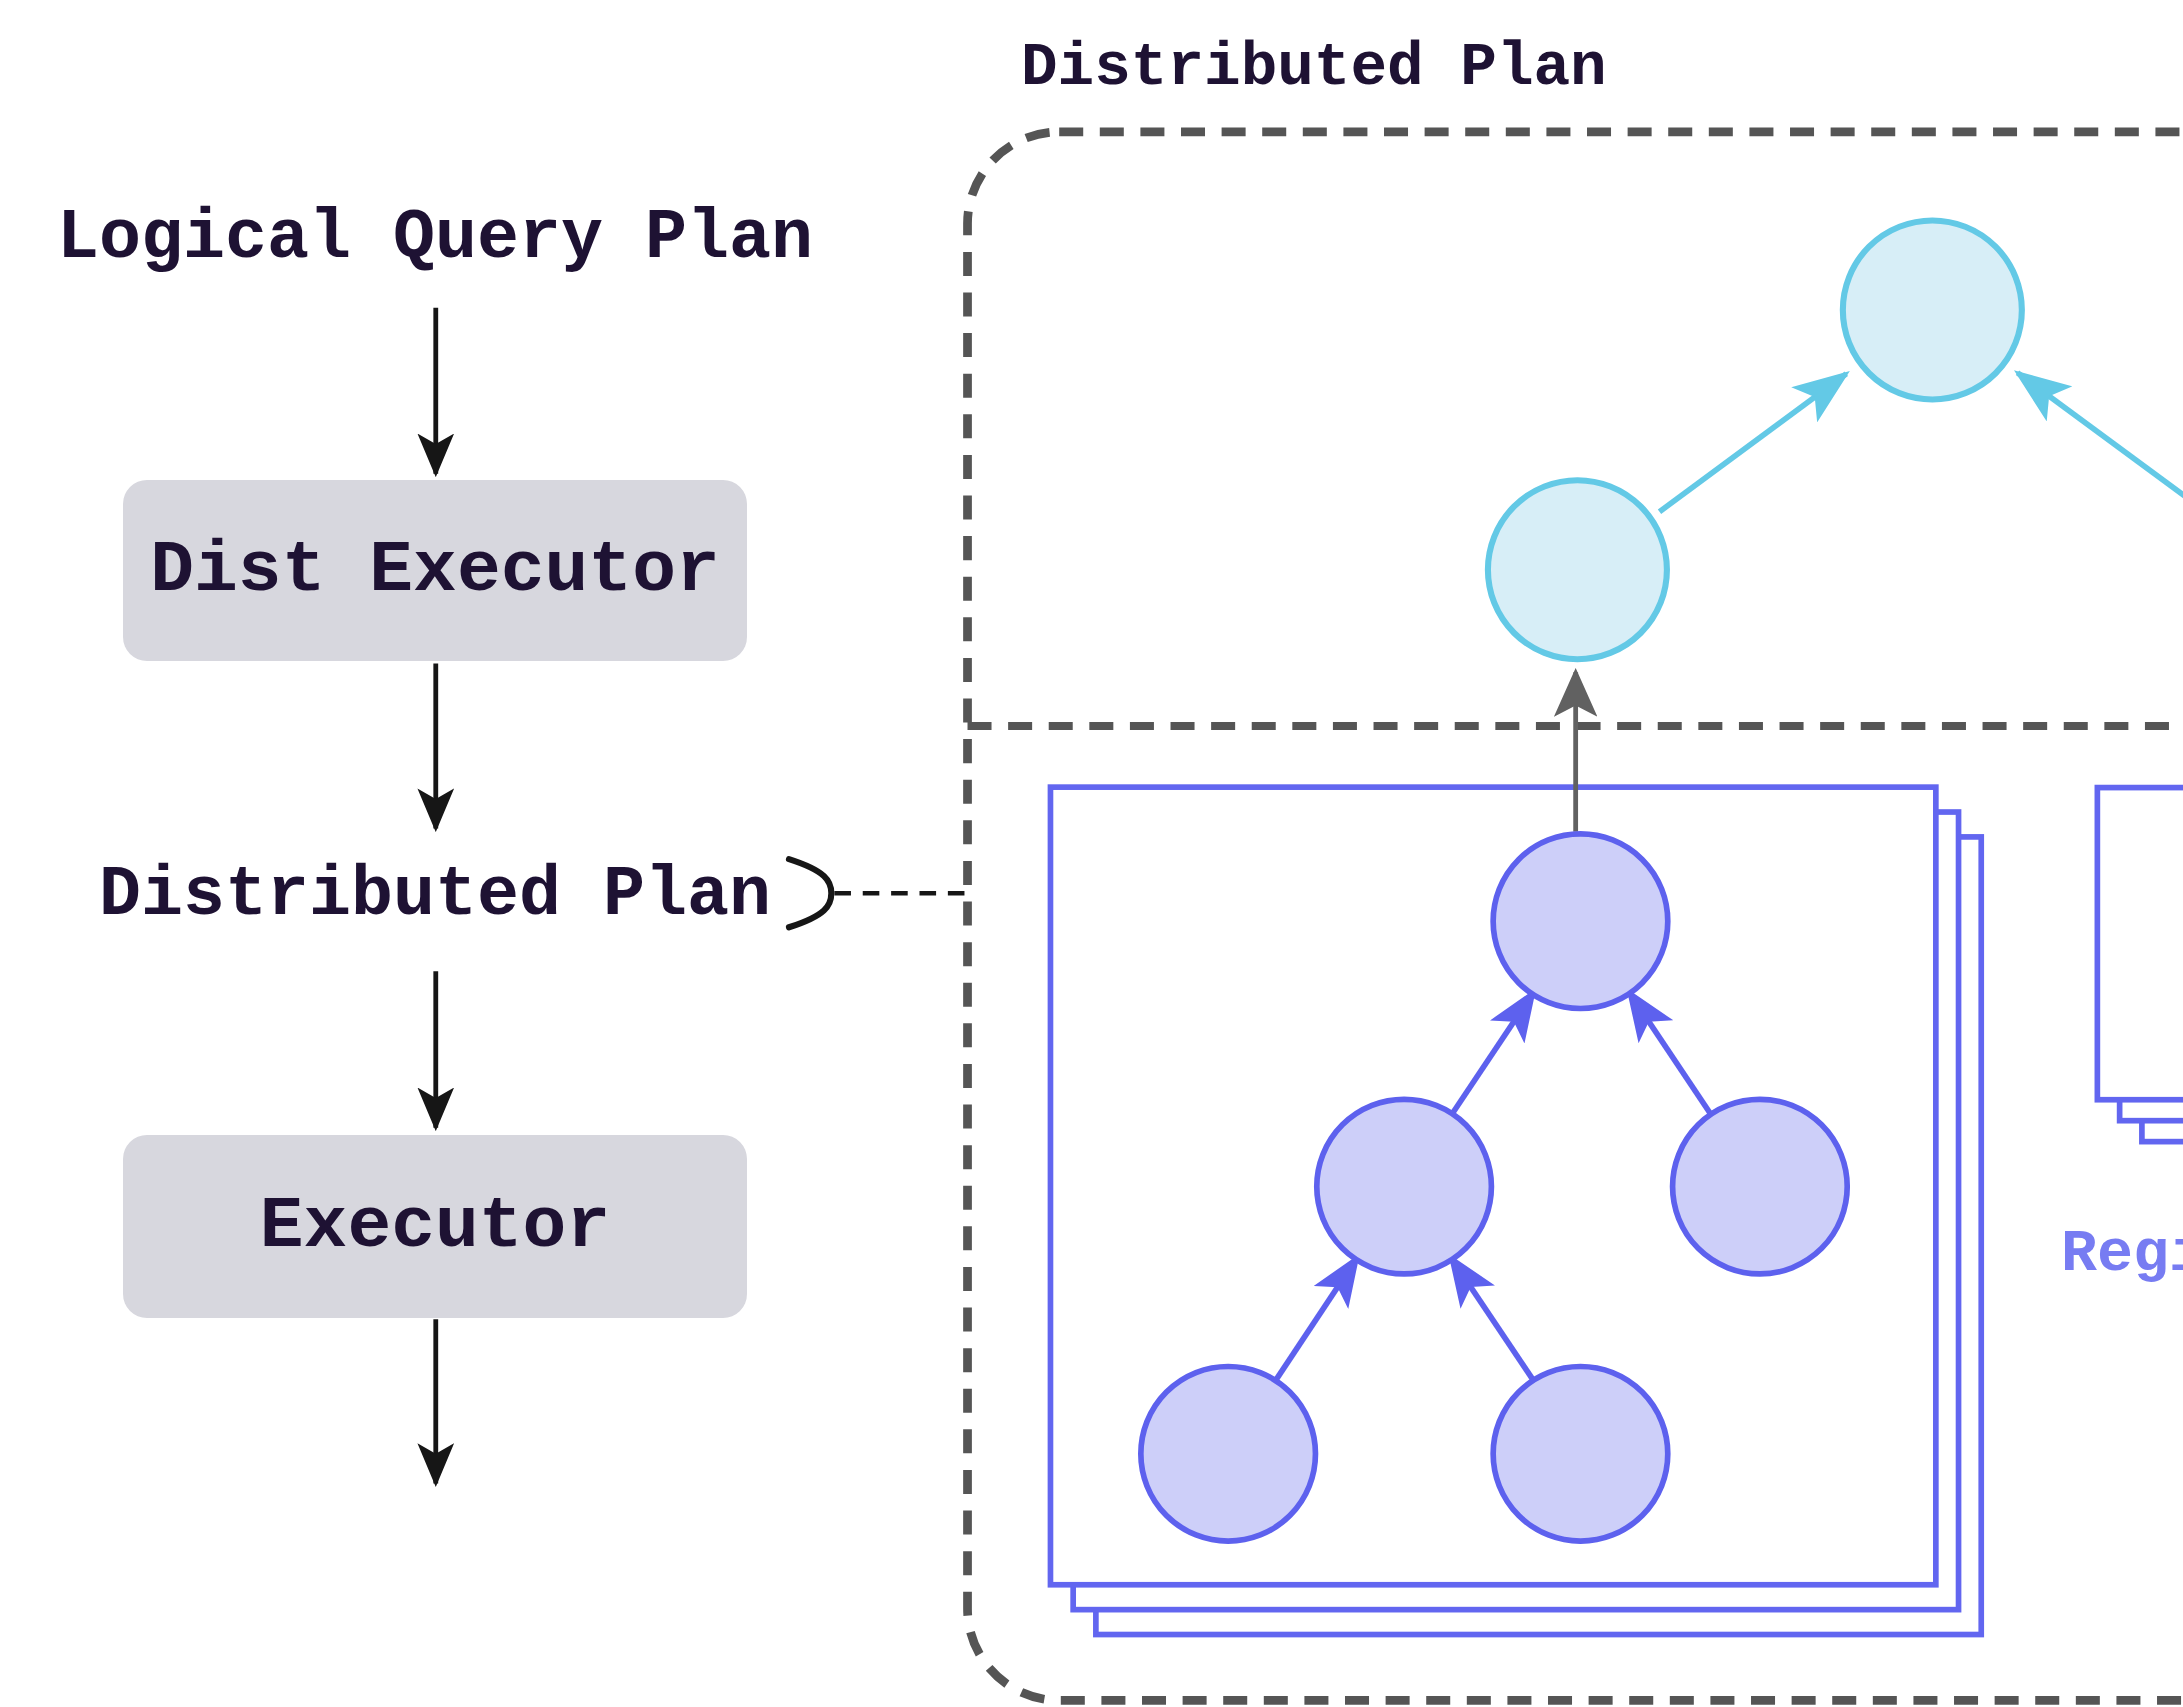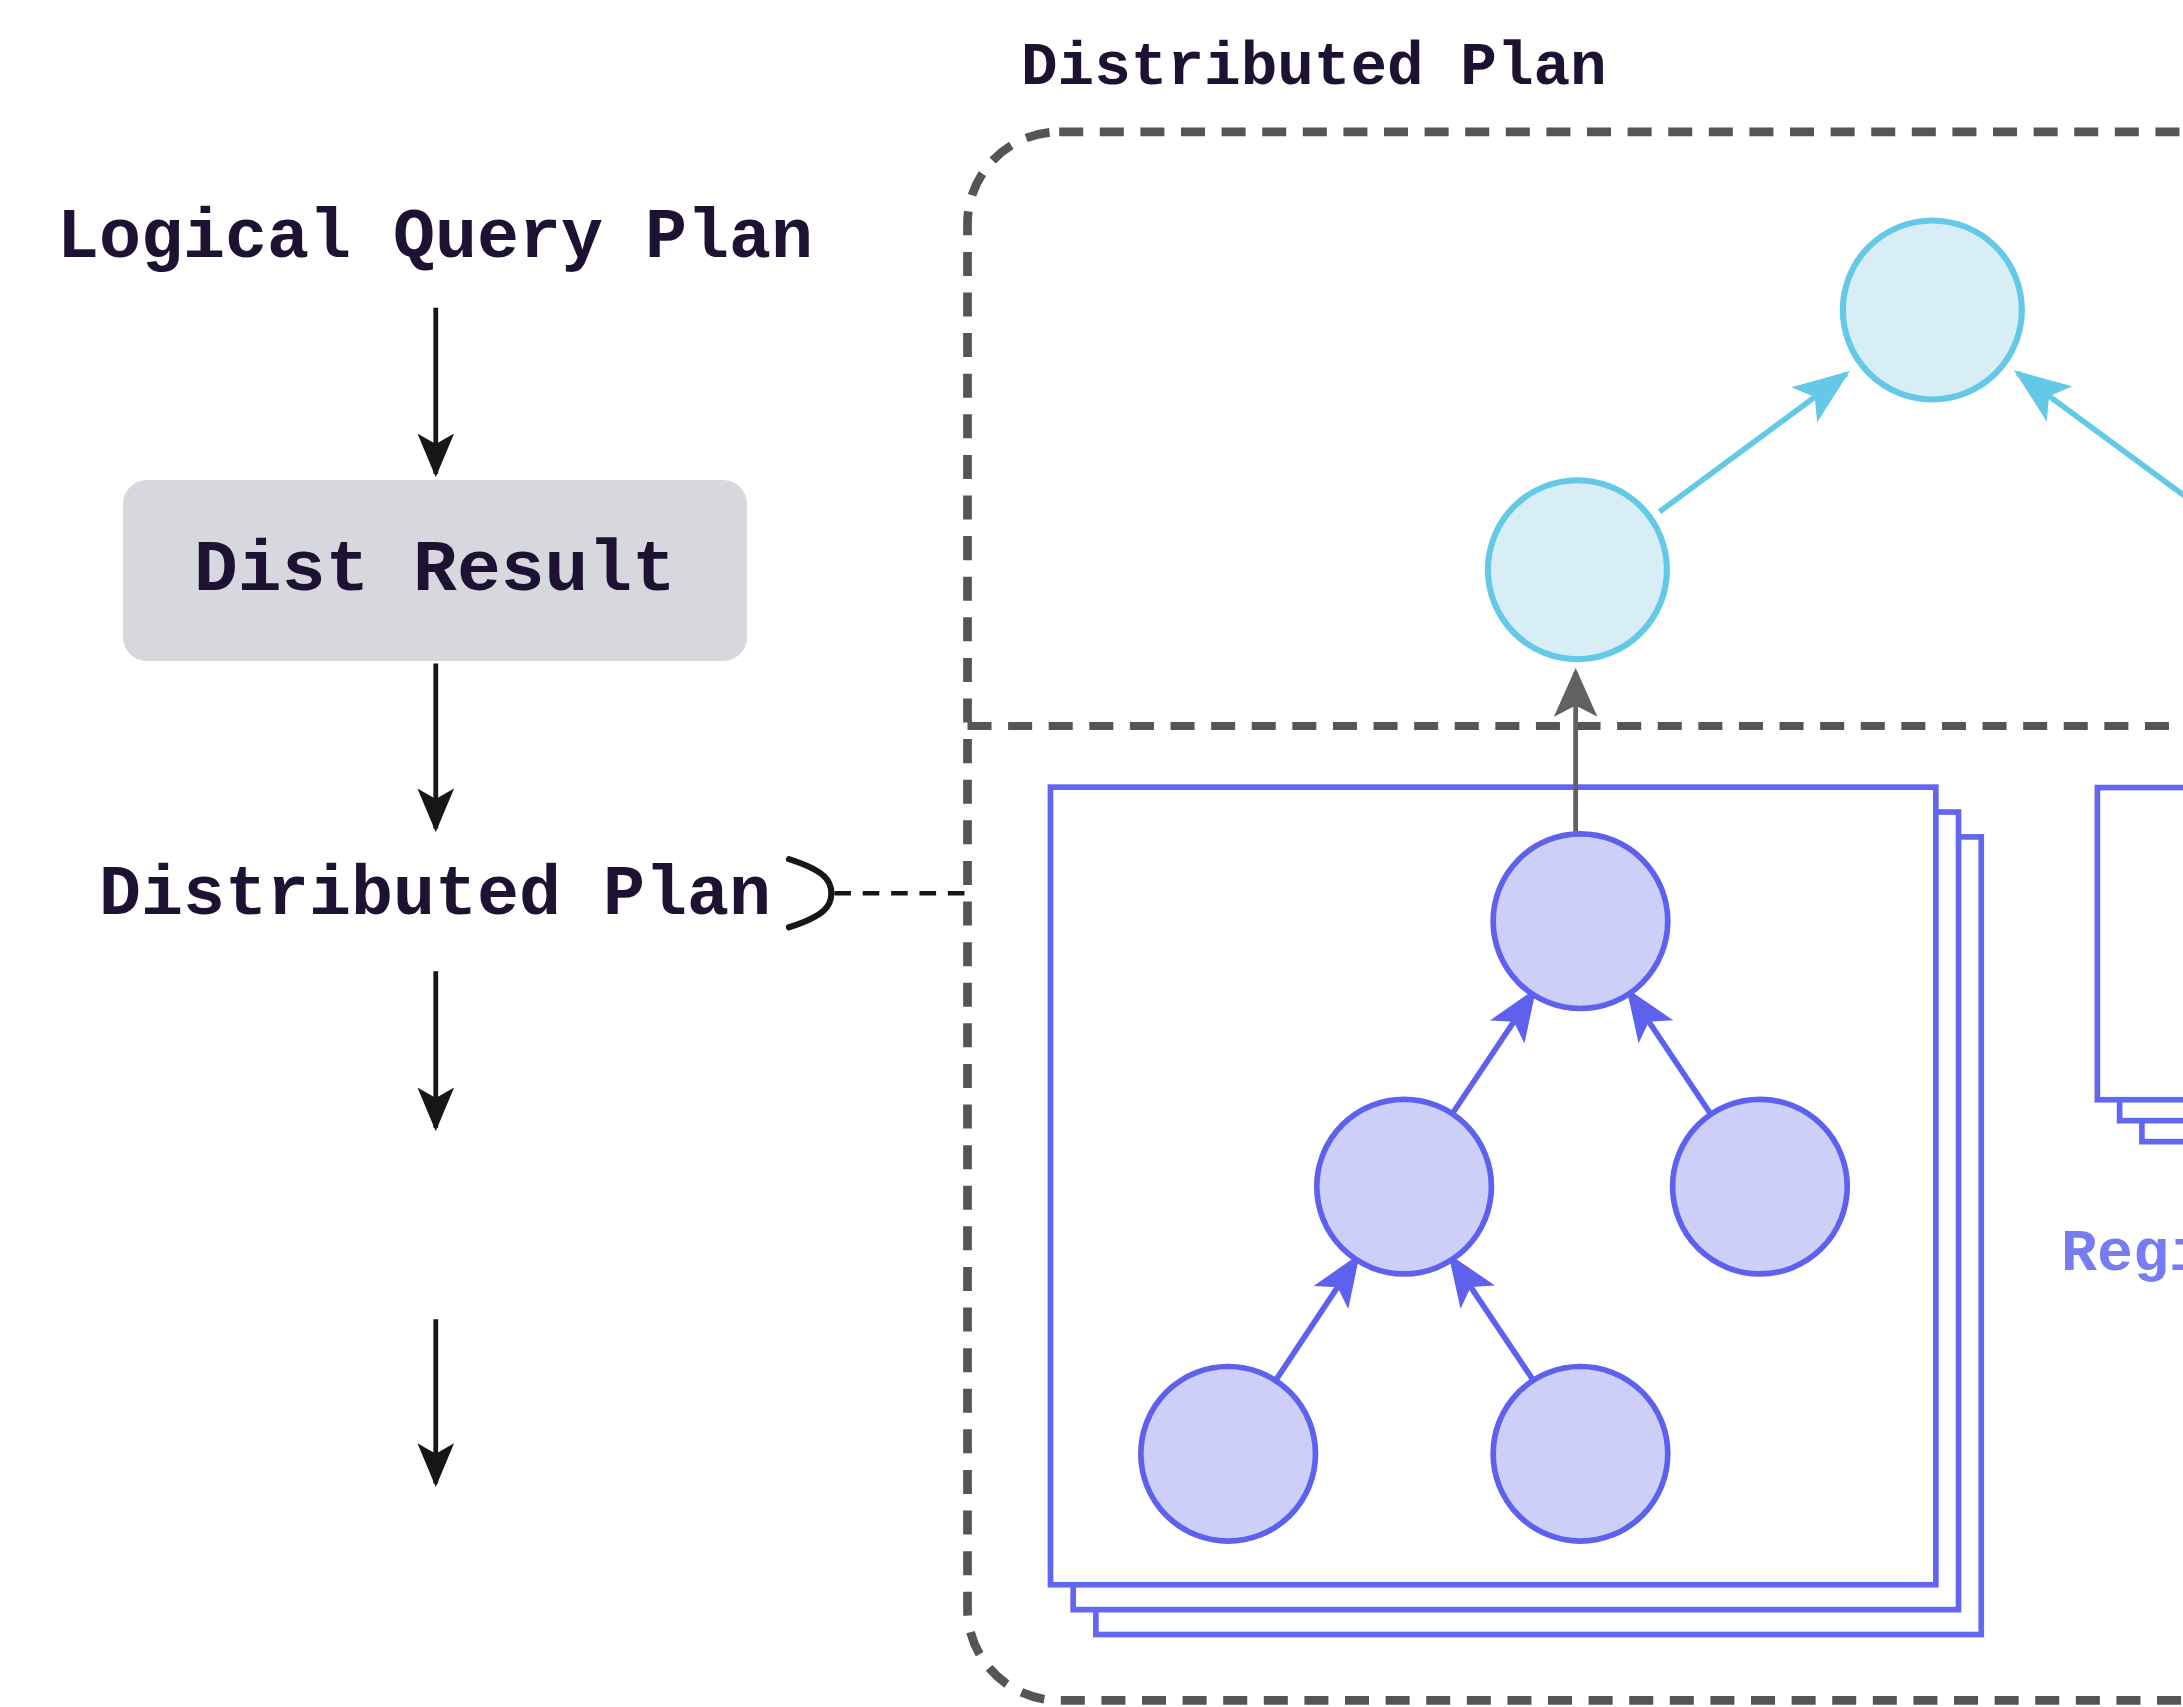--- a/index.html
+++ b/index.html
@@ -126,24 +126,27 @@
     <circle class="purple-node" cx="5212" cy="2107" r="200"></circle>
 
     <circle class="cyan-node" cx="4425" cy="710" r="205"></circle>
     <circle class="cyan-node" cx="3612" cy="1305" r="205"></circle>
     <circle class="cyan-node" cx="5225" cy="1305" r="205"></circle>
   </svg>
 
   <div class="lbl centered fs-left" style="left:435px;top:204px;">Logical Query Plan</div>
 
   <div class="flow-node" style="left:123px;top:480px;width:624px;height:181px;">
-    <span class="node-label">Dist Result</span>
+    <span class="node-label">Dist Executor</span>
   </div>
 
   <div class="lbl centered fs-left" style="left:435px;top:861px;font-size:70px;">Distributed Plan</div>
 
+  <div class="flow-node" style="left:123px;top:1135px;width:624px;height:183px;">
+    <span class="node-label">Executor</span>
+  </div>
 
 
   <div class="lbl fs-right" style="left:1021px;top:37px;">Distributed Plan</div>
 
   <div class="lbl regions-lbl" style="left:2061px;top:1224px;">Regions</div>
 </div>
 
 
 </body></html>

